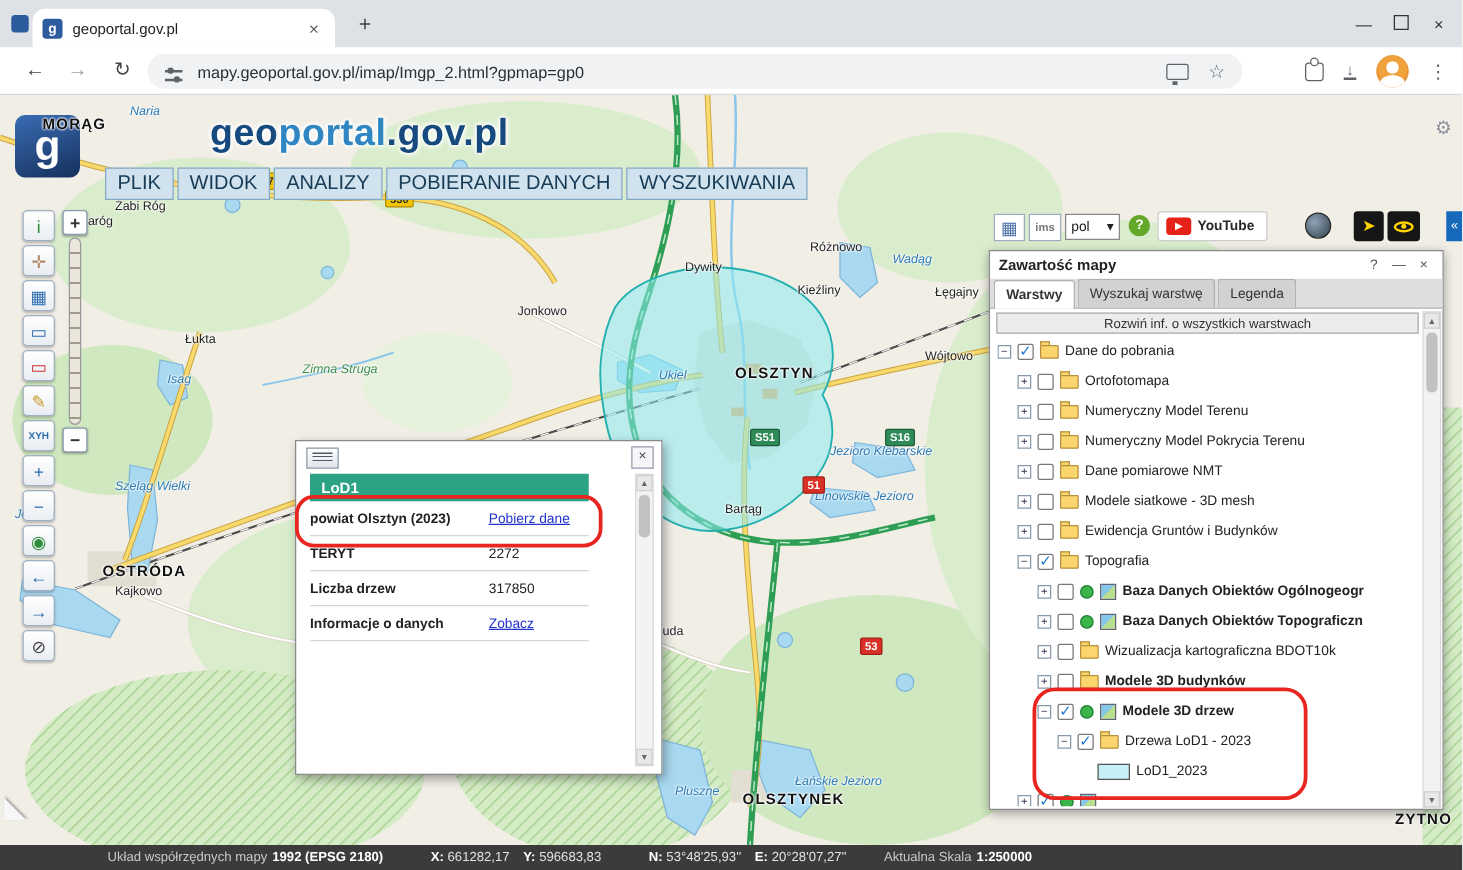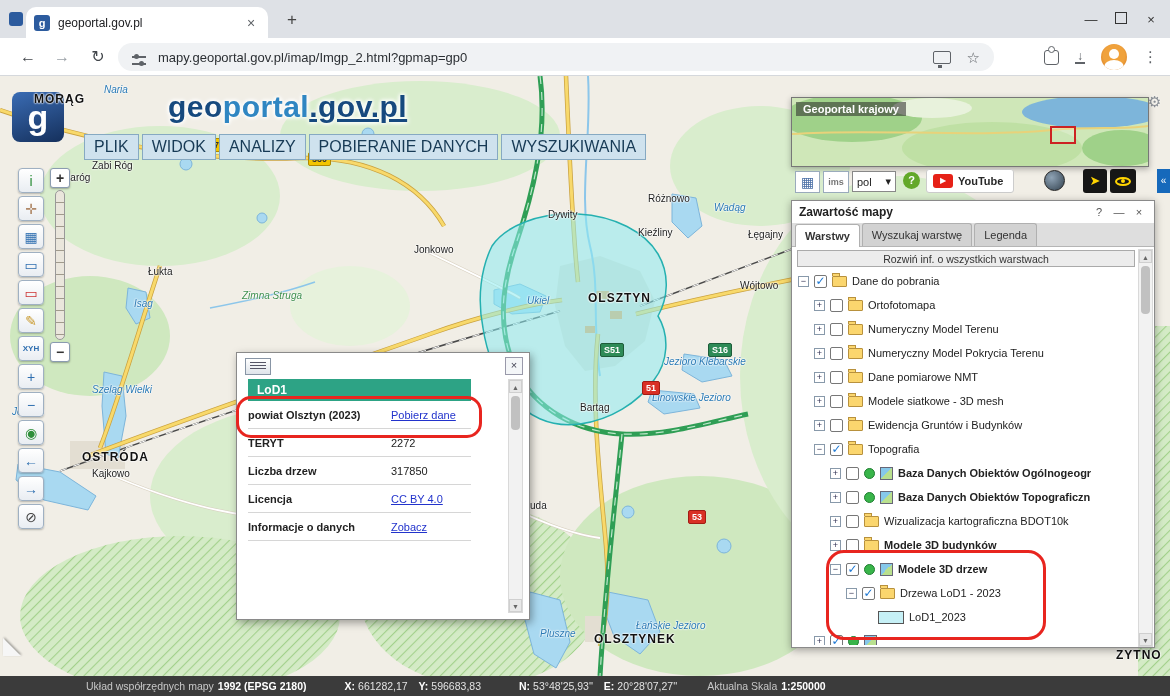--- a/index.html
+++ b/index.html
@@ -60,21 +60,21 @@
     border-bottom:18px solid #f6f6f6;border-right:18px solid transparent;filter:drop-shadow(1px -1px 1px rgba(0,0,0,.35));}
 
   
   #logo-badge{position:absolute;left:12px;top:16px;width:52px;height:50px;border-radius:8px;z-index:5;
     background:linear-gradient(160deg,#3a6cb4,#15305c);color:#fff;font-size:34px;font-weight:bold;text-align:center;line-height:50px;
     box-shadow:0 2px 5px rg ba(0,0,0,.4);}
   #logo-text{position:absolute;left:168px;top:14px;font-size:30px;z-index:7;letter-spacing:.5px;
     text-shadow:0 0 4px #fff,0 0 4px #fff,0 0 6px #fff;}
   #logo-text .p1{color:#16497e;font-weight:bold;}
   #logo-text .p2{color:#2f86c2;font-weight:bold;}
-  #logo-text .p3{color:#16497e;font-weight:bold;text-decoration:underline;}
+  #logo-text .p3{color:#16497e;font-weight:bold;}
   #menu-bar{position:absolute;left:84px;top:58px;display:flex;gap:3px;z-index:7;}
   .menu-item{background:#cfe2ee;border:1px solid #86a9c2;color:#173a55;font-size:16px;padding:3px 9px;}
 
   
   #left-toolbar{position:absolute;left:18px;top:92px;width:27px;display:flex;flex-direction:column;gap:3px;z-index:7;}
   .tool-btn{width:26px;height:25px;background:linear-gradient(#fff,#e9edf2);border:1px solid #9fb0c2;border-radius:4px;
     display:flex;align-items:center;justify-content:center;box-shadow:0 1px 2px rgba(0,0,0,.25);box-sizing:border-box;}
   .tool-glyph{font-size:14px;line-height:1;}
   #zoomctl{position:absolute;left:50px;top:92px;width:22px;z-index:7;}
   .zbtn{width:20px;height:20px;background:#fff;border:1px solid #8a9bb0;border-radius:3px;color:#333;font-size:14px;font-weight:bold;
@@ -423,49 +423,32 @@
           </div>
           <div class="prow">
             <span class="plabel">TERYT</span>
             <span class="pvalue">2272</span>
           </div>
           <div class="prow">
             <span class="plabel">Liczba drzew</span>
             <span class="pvalue">317850</span>
           </div>
           <div class="prow">
-            <span class="plabel">Licencja</span>
-            <span class="pvalue link">CC BY 4.0</span>
-          </div>
-          <div class="prow">
             <span class="plabel">Informacje o danych</span>
             <span class="pvalue link">Zobacz</span>
           </div>
         </div>
       <div class="vscroll" id="popup-scroll">
         <div class="vs-up">▲</div>
         <div class="vs-thumb" style="top:16px;height:34px;"></div>
         <div class="vs-dn">▼</div>
       </div>
     </div>
     <div class="red-box" id="hl-popup"></div>
 
-    <div id="overview">
-      <svg width="356" height="68" viewBox="0 0 356 68">
-        <rect width="356" height="68" fill="#cfe7b8"></rect>
-        <ellipse cx="60" cy="20" rx="70" ry="24" fill="#9fd189"></ellipse>
-        <ellipse cx="200" cy="50" rx="90" ry="26" fill="#bfe0a4"></ellipse>
-        <ellipse cx="300" cy="14" rx="70" ry="16" fill="#7db5da"></ellipse>
-        <ellipse cx="140" cy="10" rx="40" ry="10" fill="#e8f2dc"></ellipse>
-        <ellipse cx="330" cy="50" rx="40" ry="18" fill="#9fd189"></ellipse>
-        <path d="M0,36 C80,30 180,40 260,32 C300,28 330,32 356,28" stroke="#e8d27a" stroke-width="2" fill="none"></path>
-      </svg>
-      <div class="ov-label">Geoportal krajowy</div>
-      <div class="ov-rect"></div>
-    </div>
     <div id="gear">⚙</div>
 
     <div class="mt-btn" id="mt-grid">▦</div>
     <div class="mt-btn" id="mt-ims">ims</div>
     <div class="mt-btn" id="mt-lang">
       <span>pol</span>
       <span>▾</span>
     </div>
     <div class="mt-btn" id="mt-help">?</div>
     <div class="mt-btn" id="mt-yt">

